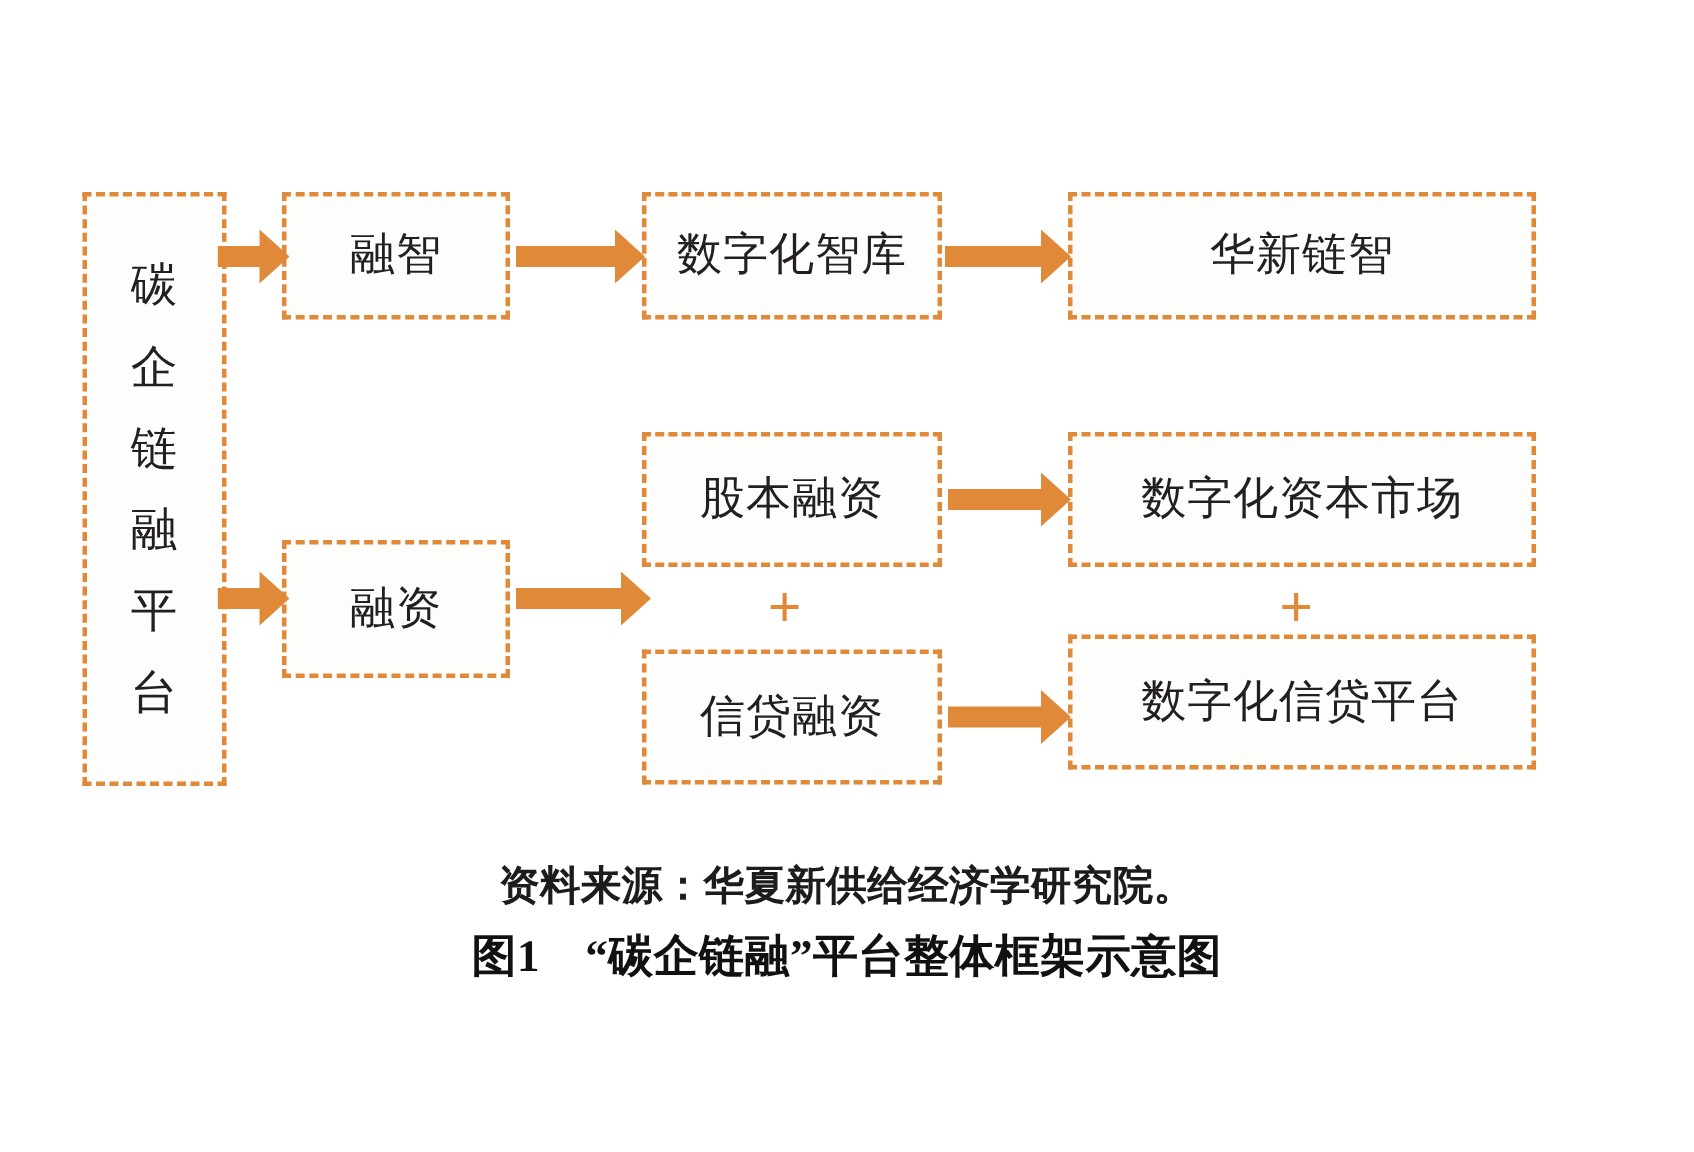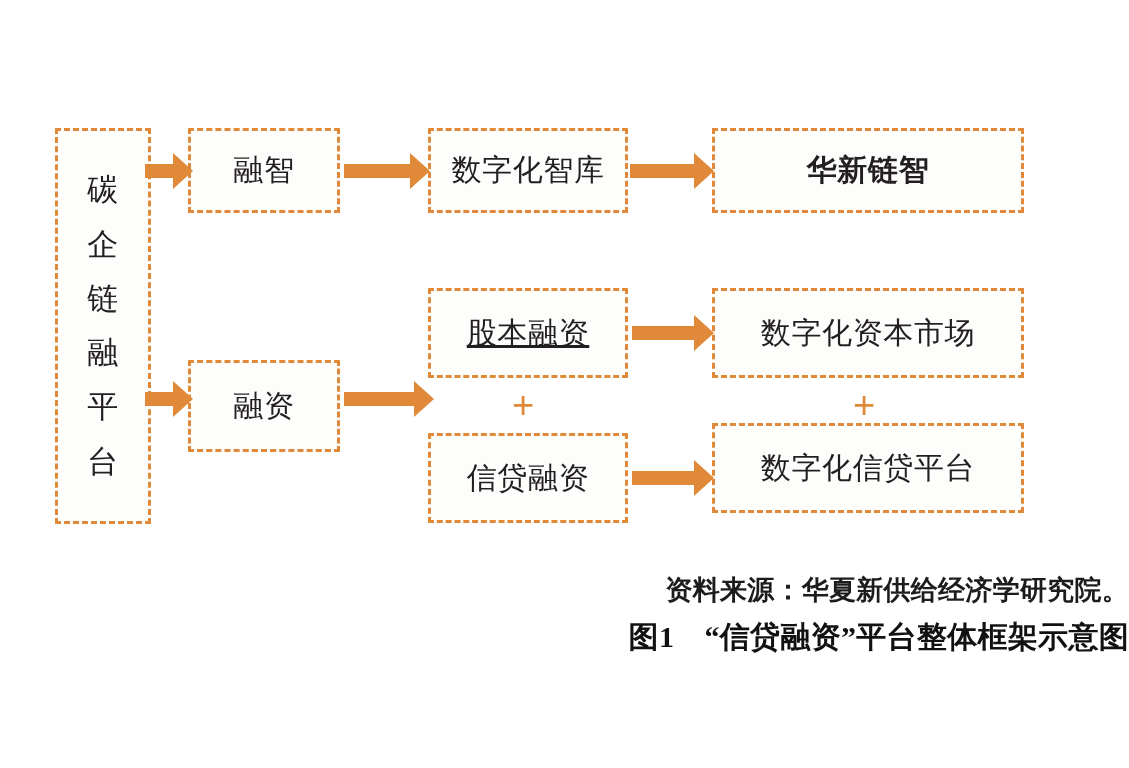--- a/index.html
+++ b/index.html
@@ -73,38 +73,36 @@
     width: 200px;
     height: 85px;
   }
   #node-think-tank .node-label { font-size: 30px; }
 
   #node-huaxin {
     left: 712px;
     top: 128px;
     width: 312px;
     height: 85px;
-    font-weight: bold;
   }
   #node-huaxin .node-label { font-size: 30px; }
 
   #node-financing {
     left: 188px;
     top: 360px;
     width: 152px;
     height: 92px;
   }
   #node-financing .node-label { font-size: 30px; }
 
   #node-equity {
     left: 428px;
     top: 288px;
     width: 200px;
     height: 90px;
-    text-decoration: underline;
   }
   #node-equity .node-label { font-size: 30px; }
 
   #node-credit {
     left: 428px;
     top: 433px;
     width: 200px;
     height: 90px;
   }
   #node-credit .node-label { font-size: 30px; }
@@ -152,21 +150,21 @@
   }
   #plus-left  { left: 512px; top: 386px; }
   #plus-right { left: 853px; top: 386px; }
 
   
   #caption-block {
     position: absolute;
     left: 0;
     top: 572px;
     width: 1129px;
-    text-align: right;
+    text-align: center;
   }
   #caption-source {
     font-size: 27px;
     font-family: "Liberation Serif", "DejaVu Serif", serif;
     font-weight: 700;
     color: #1c1c1c;
     letter-spacing: 0.01em;
     margin: 0 0 9px 0;
     white-space: pre;
   }
@@ -266,16 +264,16 @@
     <svg width="82" height="36" viewBox="0 0 82 36" aria-hidden="true">
       <polygon points="0,11 62,11 62,0 82,18 62,36 62,25 0,25" fill="#e08a39"></polygon>
     </svg>
   </span>
 
   <span class="plus-sign" id="plus-left">+</span>
   <span class="plus-sign" id="plus-right">+</span>
 
   <div id="caption-block">
     <p id="caption-source">资料来源：华夏新供给经济学研究院。</p>
-    <p id="caption-title">图1　“信贷融资”平台整体框架示意图</p>
+    <p id="caption-title">图1　“碳企链融”平台整体框架示意图</p>
   </div>
 
 </div>
 
 </body></html>

